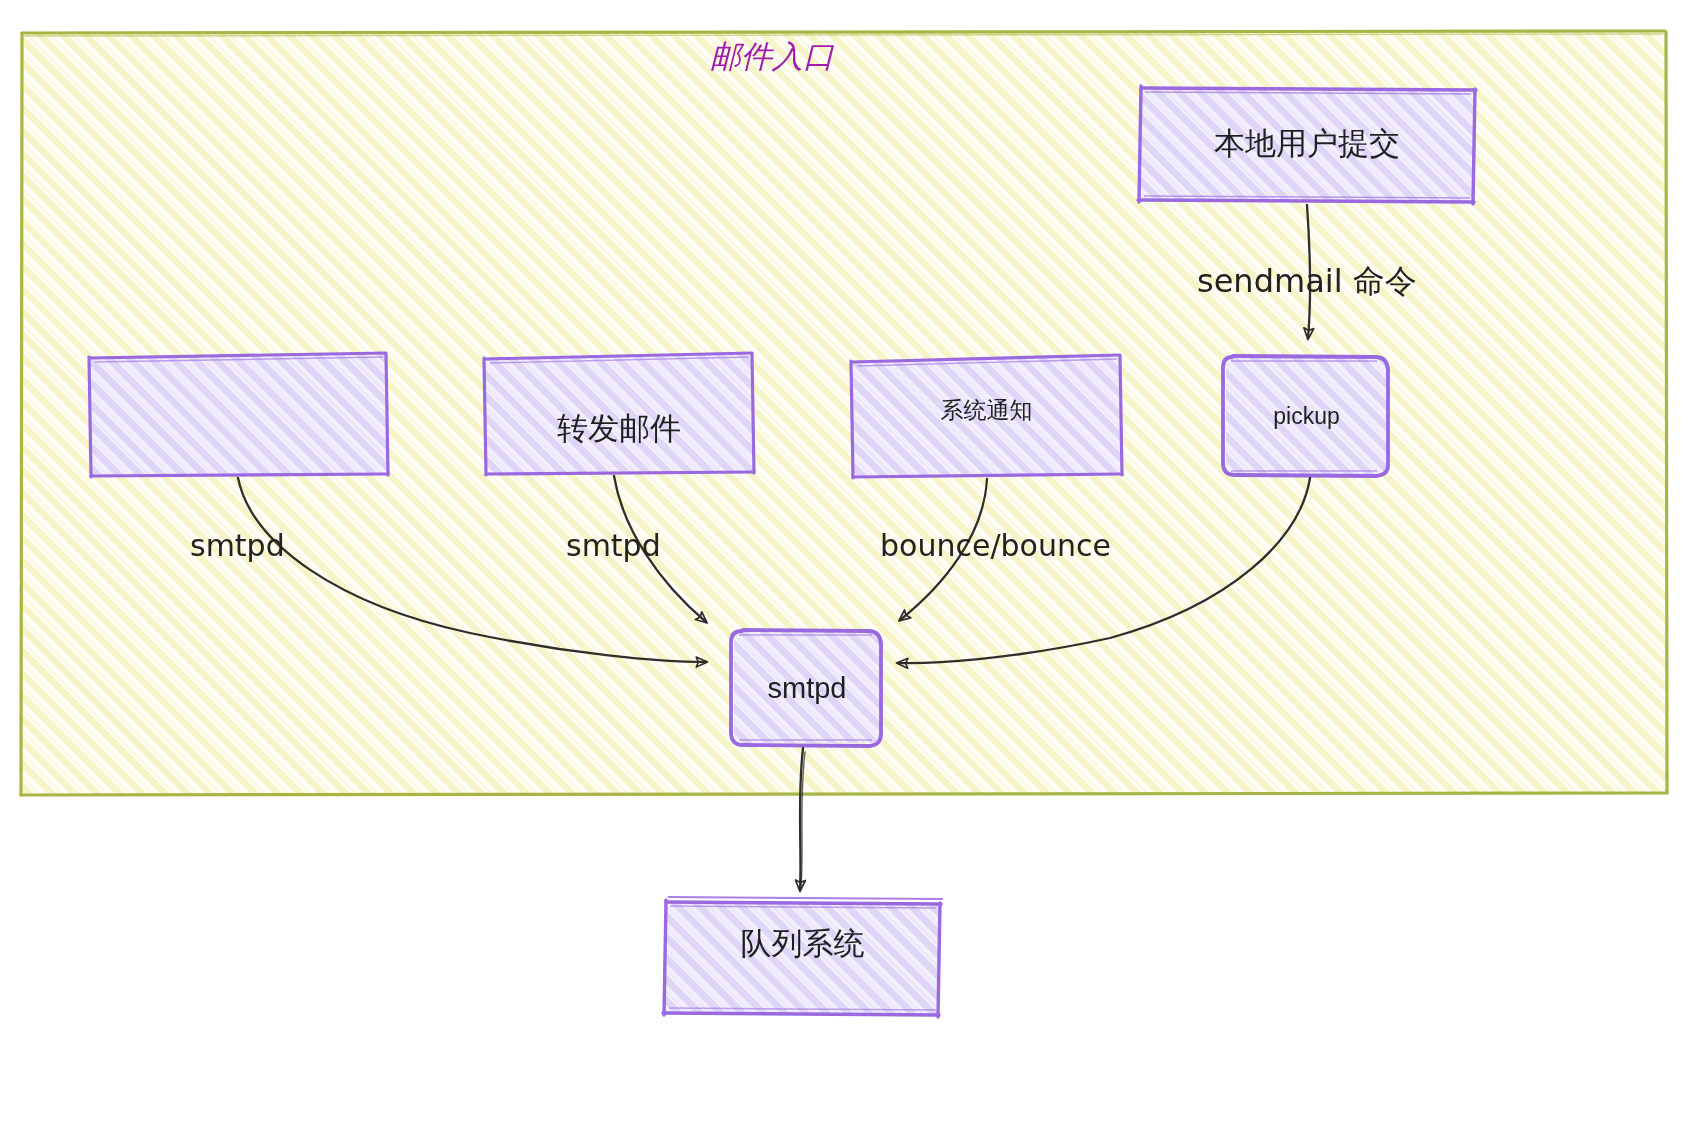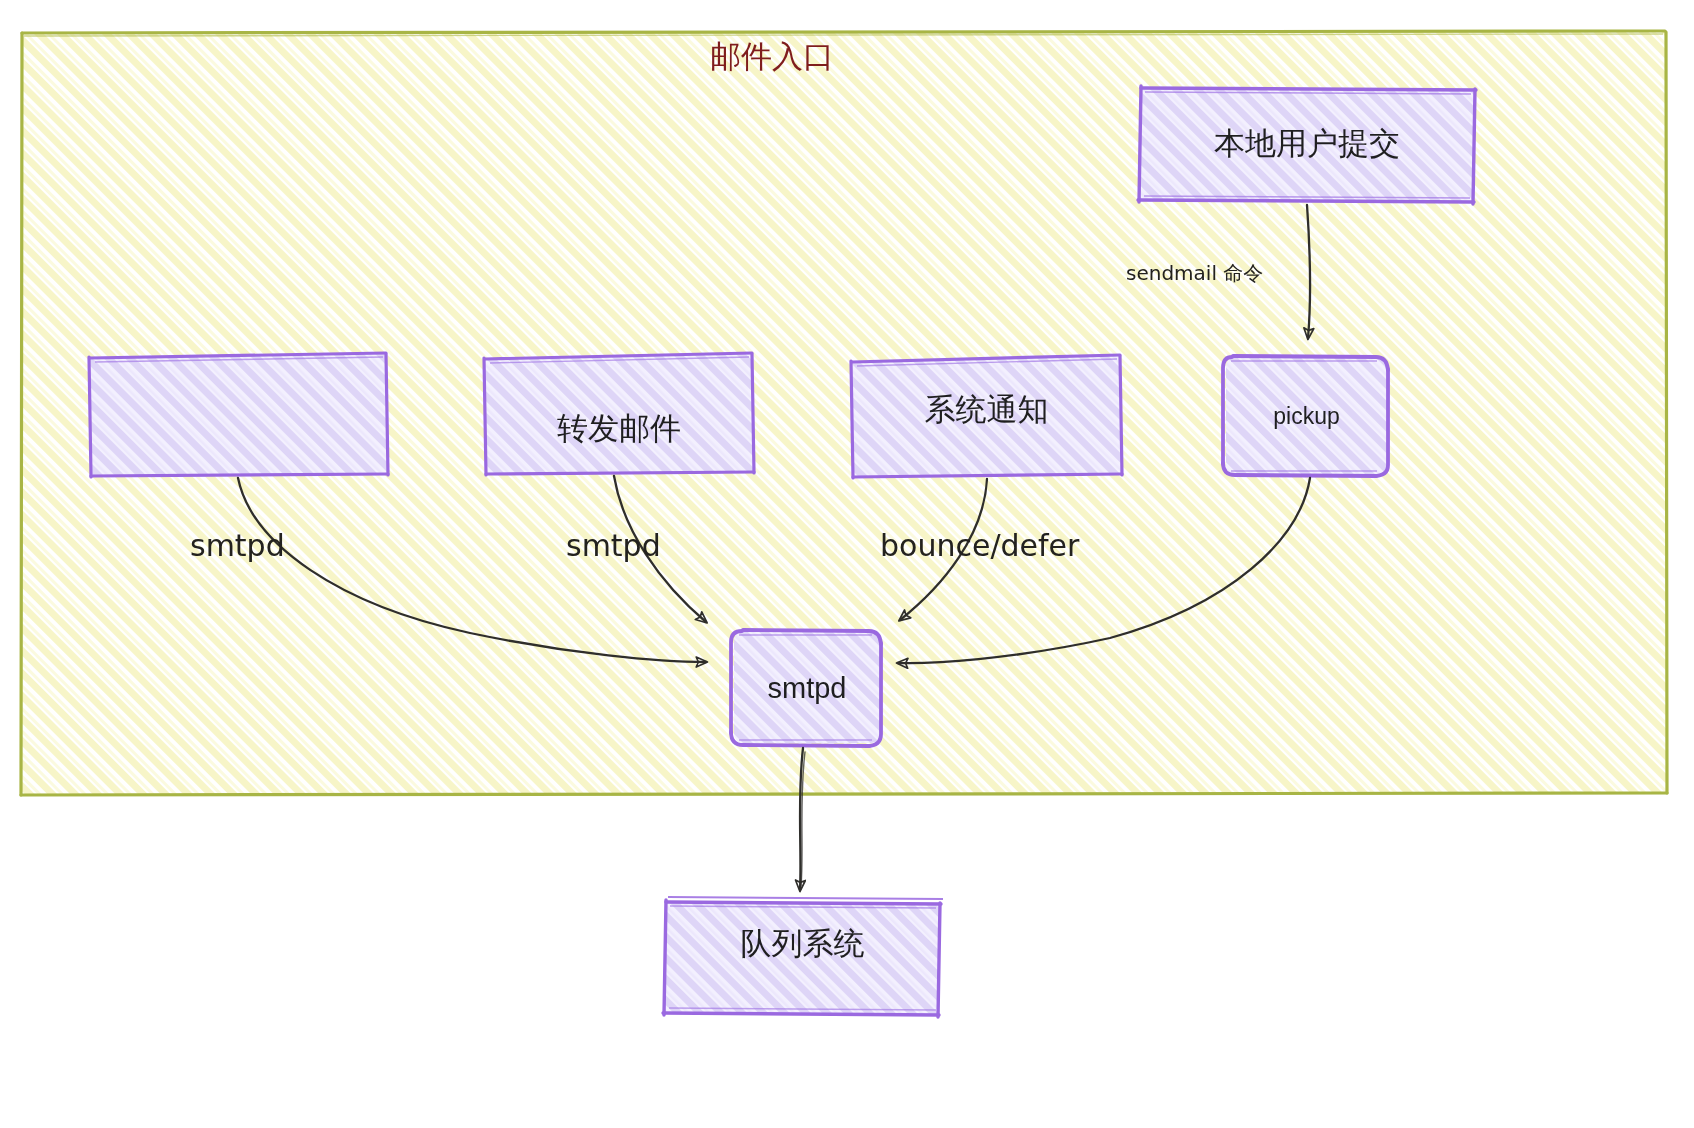--- a/index.html
+++ b/index.html
@@ -46,23 +46,24 @@
   .edge-label {
     position: absolute;
     color: #23221f;
     white-space: nowrap;
     font-family: "DejaVu Sans", "Liberation Sans", sans-serif;
     pointer-events: none;
   }
 
   .group-title {
     position: absolute;
-    color: #7f1d1d;
+    color: #a21caf;
     white-space: nowrap;
     font-family: "DejaVu Sans", "Liberation Sans", sans-serif;
+    font-style: italic;
   }
 </style>
 </head>
 <body>
 
 <div id="stage">
 
   <svg class="layer" viewBox="0 0 1694 1128" xmlns="http://www.w3.org/2000/svg">
     <defs>
 
@@ -188,29 +189,29 @@
     </g>
   </svg>
 
   <div class="group-title cjk" style="left:710px; top:36px; font-size:31px;">邮件入口</div>
 
   <div class="node-label cjk" style="left:1139px; top:86px; width:336px; height:116px; font-size:31px;text-align:center;">本地用户提交</div>
 
 
   <div class="node-label cjk" style="left:485px; top:370px; width:268px; height:118px; font-size:31px;">转发邮件</div>
 
-  <div class="node-label cjk" style="left:852px; top:358px; width:269px; height:104px; font-size:31px;">系统通知</div>
+  <div class="node-label cjk" style="left:852px; top:358px; width:269px; height:104px; font-size:23px;">系统通知</div>
 
   <div class="node-label" style="left:1225px; top:357px; width:163px; height:118px; font-size:23px;">pickup</div>
 
   <div class="node-label" style="left:733px; top:631px; width:148px; height:114px; font-size:29px;">smtpd</div>
 
   <div class="node-label cjk" style="left:665px; top:901px; width:275px; height:86px; font-size:31px;">队列系统</div>
 
-  <div class="edge-label cjk" style="left:1126px; top:260px; font-size:20px;">sendmail 命令</div>
+  <div class="edge-label cjk" style="left:1197px; top:260px; font-size:32px;">sendmail 命令</div>
 
   <div class="edge-label" style="left:190px; top:528px; font-size:30px;">smtpd</div>
 
   <div class="edge-label" style="left:566px; top:528px; font-size:30px;">smtpd</div>
 
-  <div class="edge-label" style="left:880px; top:528px; font-size:30px;">bounce/defer</div>
+  <div class="edge-label" style="left:880px; top:528px; font-size:30px;">bounce/bounce</div>
 
 </div>
 
 </body></html>

